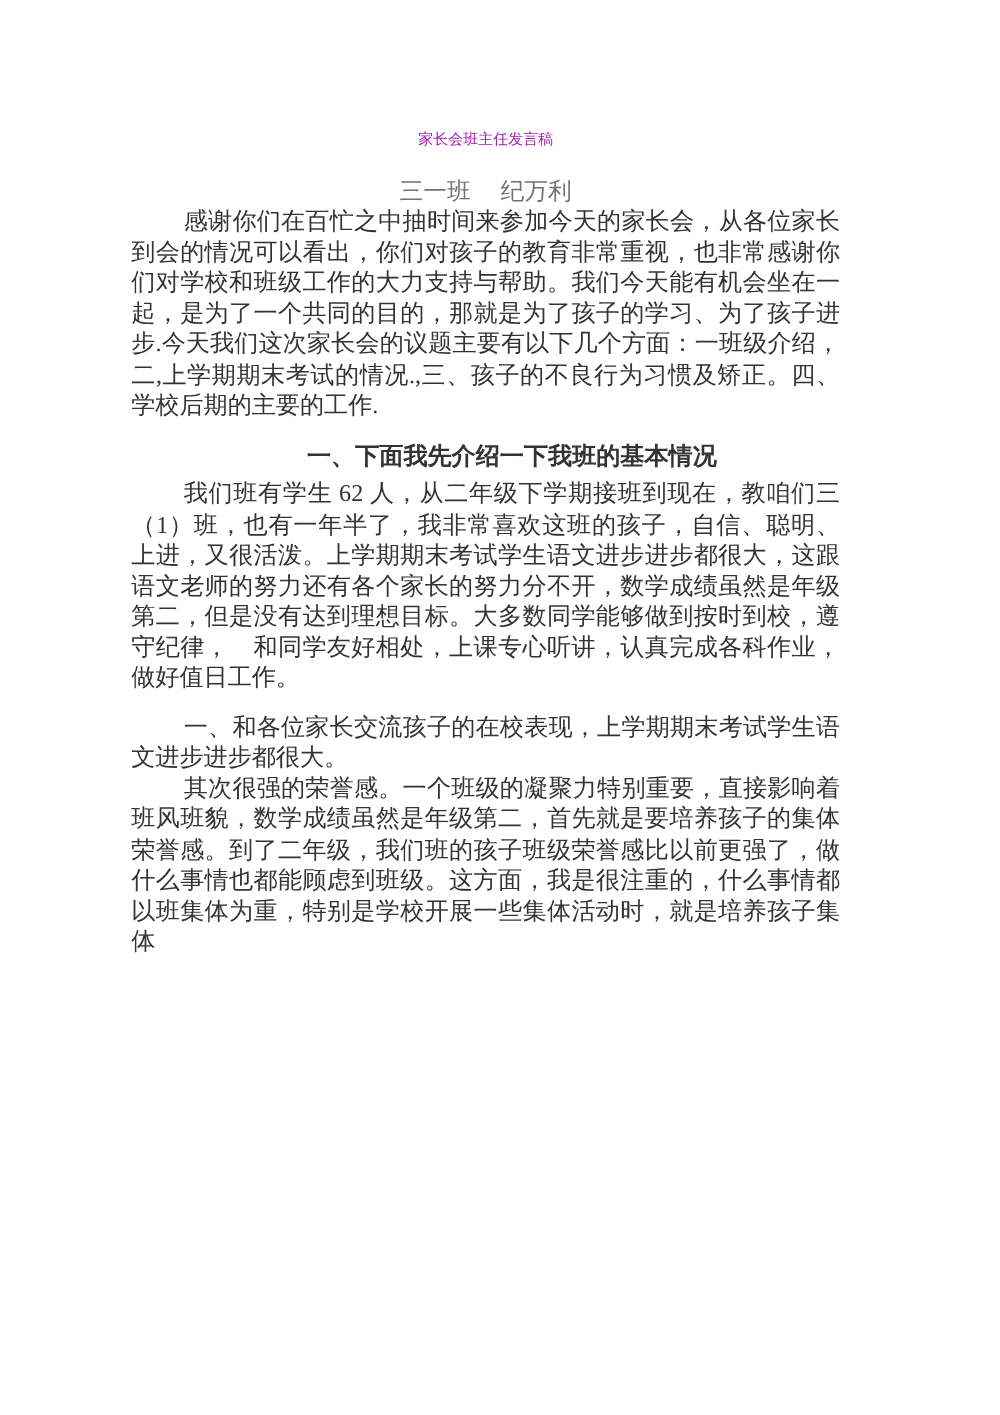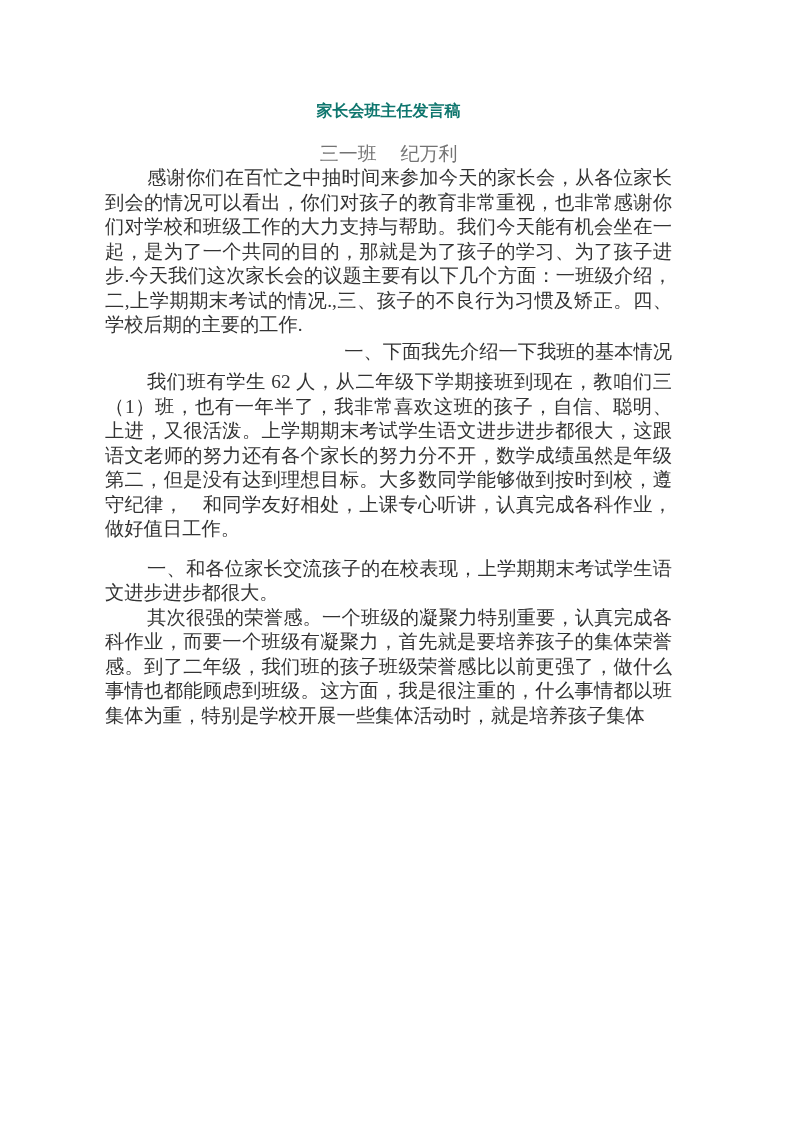--- a/index.html
+++ b/index.html
@@ -16,43 +16,43 @@
   }
   .page {
     box-sizing: border-box;
     width: 800px;
     height: 1132px;
     padding: 99px 128px 0 105px;
     background: #ffffff;
   }
   .doc-title {
     text-align: center;
-    font-weight: bold;
-    font-size: 16px;
+    font-weight: normal;
+    font-size: 12px;
     line-height: 24.5px;
-    color: #0f766e;
+    color: #a21caf;
   }
   .byline {
     text-align: center;
     font-weight: normal;
     font-size: 19px;
     line-height: 24.5px;
     margin-top: 18px;
     color: #737373;
   }
   .para, .heading {
     font-size: 19.3px;
     line-height: 24.5px;
     text-align: justify;
     text-indent: 42px;
     margin: 0;
   }
   .greeting       { margin-top: 17px; text-align: left; }
   .para-thanks    { }
-  .heading-one    { margin-top: 2px; text-align: right; }
+  .heading-one    { margin-top: 16px; text-align: center; font-weight: bold; }
   .para-class     { margin-top: 6px; }
   .heading-two    { margin-top: 15px; }
   .para-interest  { margin-top: 4px; }
   .para-confidence{ margin-top: 2px; }
   .para-honor     { margin-top: 0; }
   .lead-bold      { font-weight: bold; color: #2b2b2b; }
 </style>
 </head>
 <body>
 
@@ -66,15 +66,15 @@
   <p class="para para-thanks">感谢你们在百忙之中抽时间来参加今天的家长会，从各位家长到会的情况可以看出，你们对孩子的教育非常重视，也非常感谢你们对学校和班级工作的大力支持与帮助。我们今天能有机会坐在一起，是为了一个共同的目的，那就是为了孩子的学习、为了孩子进步.今天我们这次家长会的议题主要有以下几个方面：一班级介绍，二,上学期期末考试的情况.,三、孩子的不良行为习惯及矫正。四、学校后期的主要的工作.</p>
 
   <p class="heading heading-one">一、下面我先介绍一下我班的基本情况</p>
 
   <p class="para para-class">我们班有学生 62 人，从二年级下学期接班到现在，教咱们三（1）班，也有一年半了，我非常喜欢这班的孩子，自信、聪明、上进，又很活泼。上学期期末考试学生语文进步进步都很大，这跟语文老师的努力还有各个家长的努力分不开，数学成绩虽然是年级第二，但是没有达到理想目标。大多数同学能够做到按时到校，遵守纪律，　和同学友好相处，上课专心听讲，认真完成各科作业，做好值日工作。</p>
 
   <p class="heading heading-two">一、和各位家长交流孩子的在校表现，上学期期末考试学生语文进步进步都很大。</p>
 
 
 
-  <p class="para para-honor">其次很强的荣誉感。一个班级的凝聚力特别重要，认真完成各科作业，而要一个班级有凝聚力，首先就是要培养孩子的集体荣誉感。到了二年级，我们班的孩子班级荣誉感比以前更强了，做什么事情也都能顾虑到班级。这方面，我是很注重的，什么事情都以班集体为重，特别是学校开展一些集体活动时，就是培养孩子集体</p>
+  <p class="para para-honor">其次很强的荣誉感。一个班级的凝聚力特别重要，直接影响着班风班貌，数学成绩虽然是年级第二，首先就是要培养孩子的集体荣誉感。到了二年级，我们班的孩子班级荣誉感比以前更强了，做什么事情也都能顾虑到班级。这方面，我是很注重的，什么事情都以班集体为重，特别是学校开展一些集体活动时，就是培养孩子集体</p>
 
 </div>
 
 </body></html>

